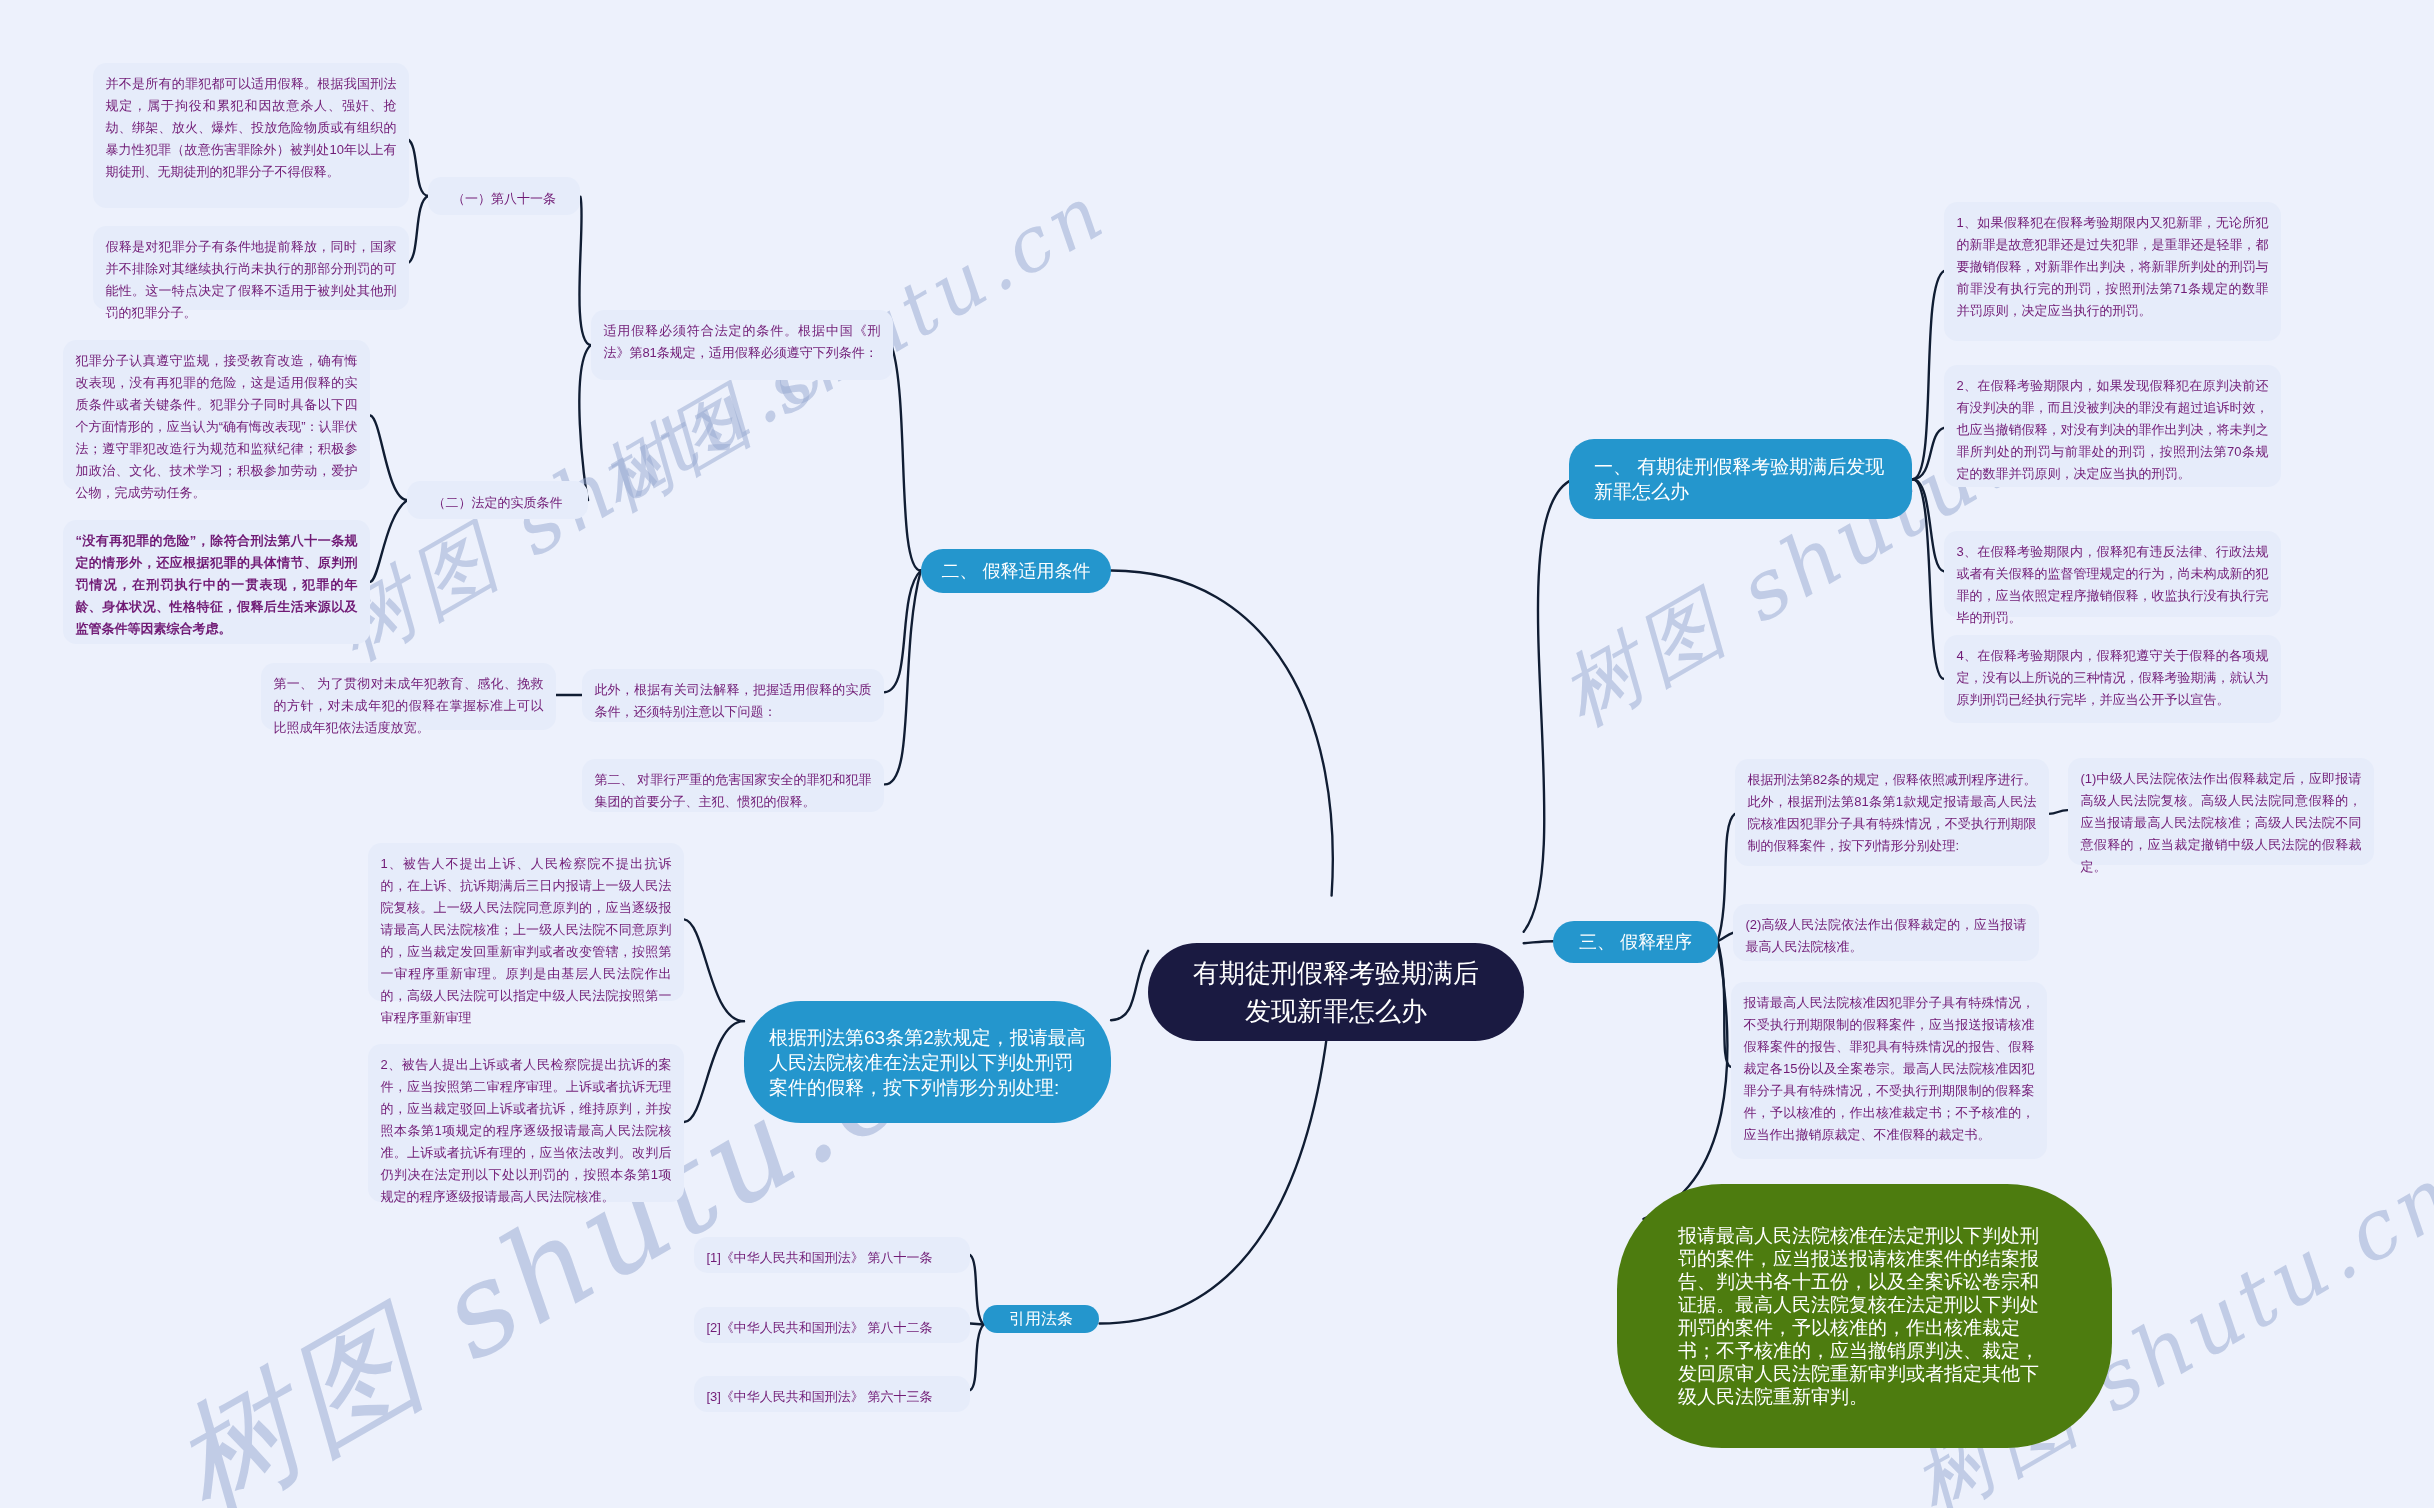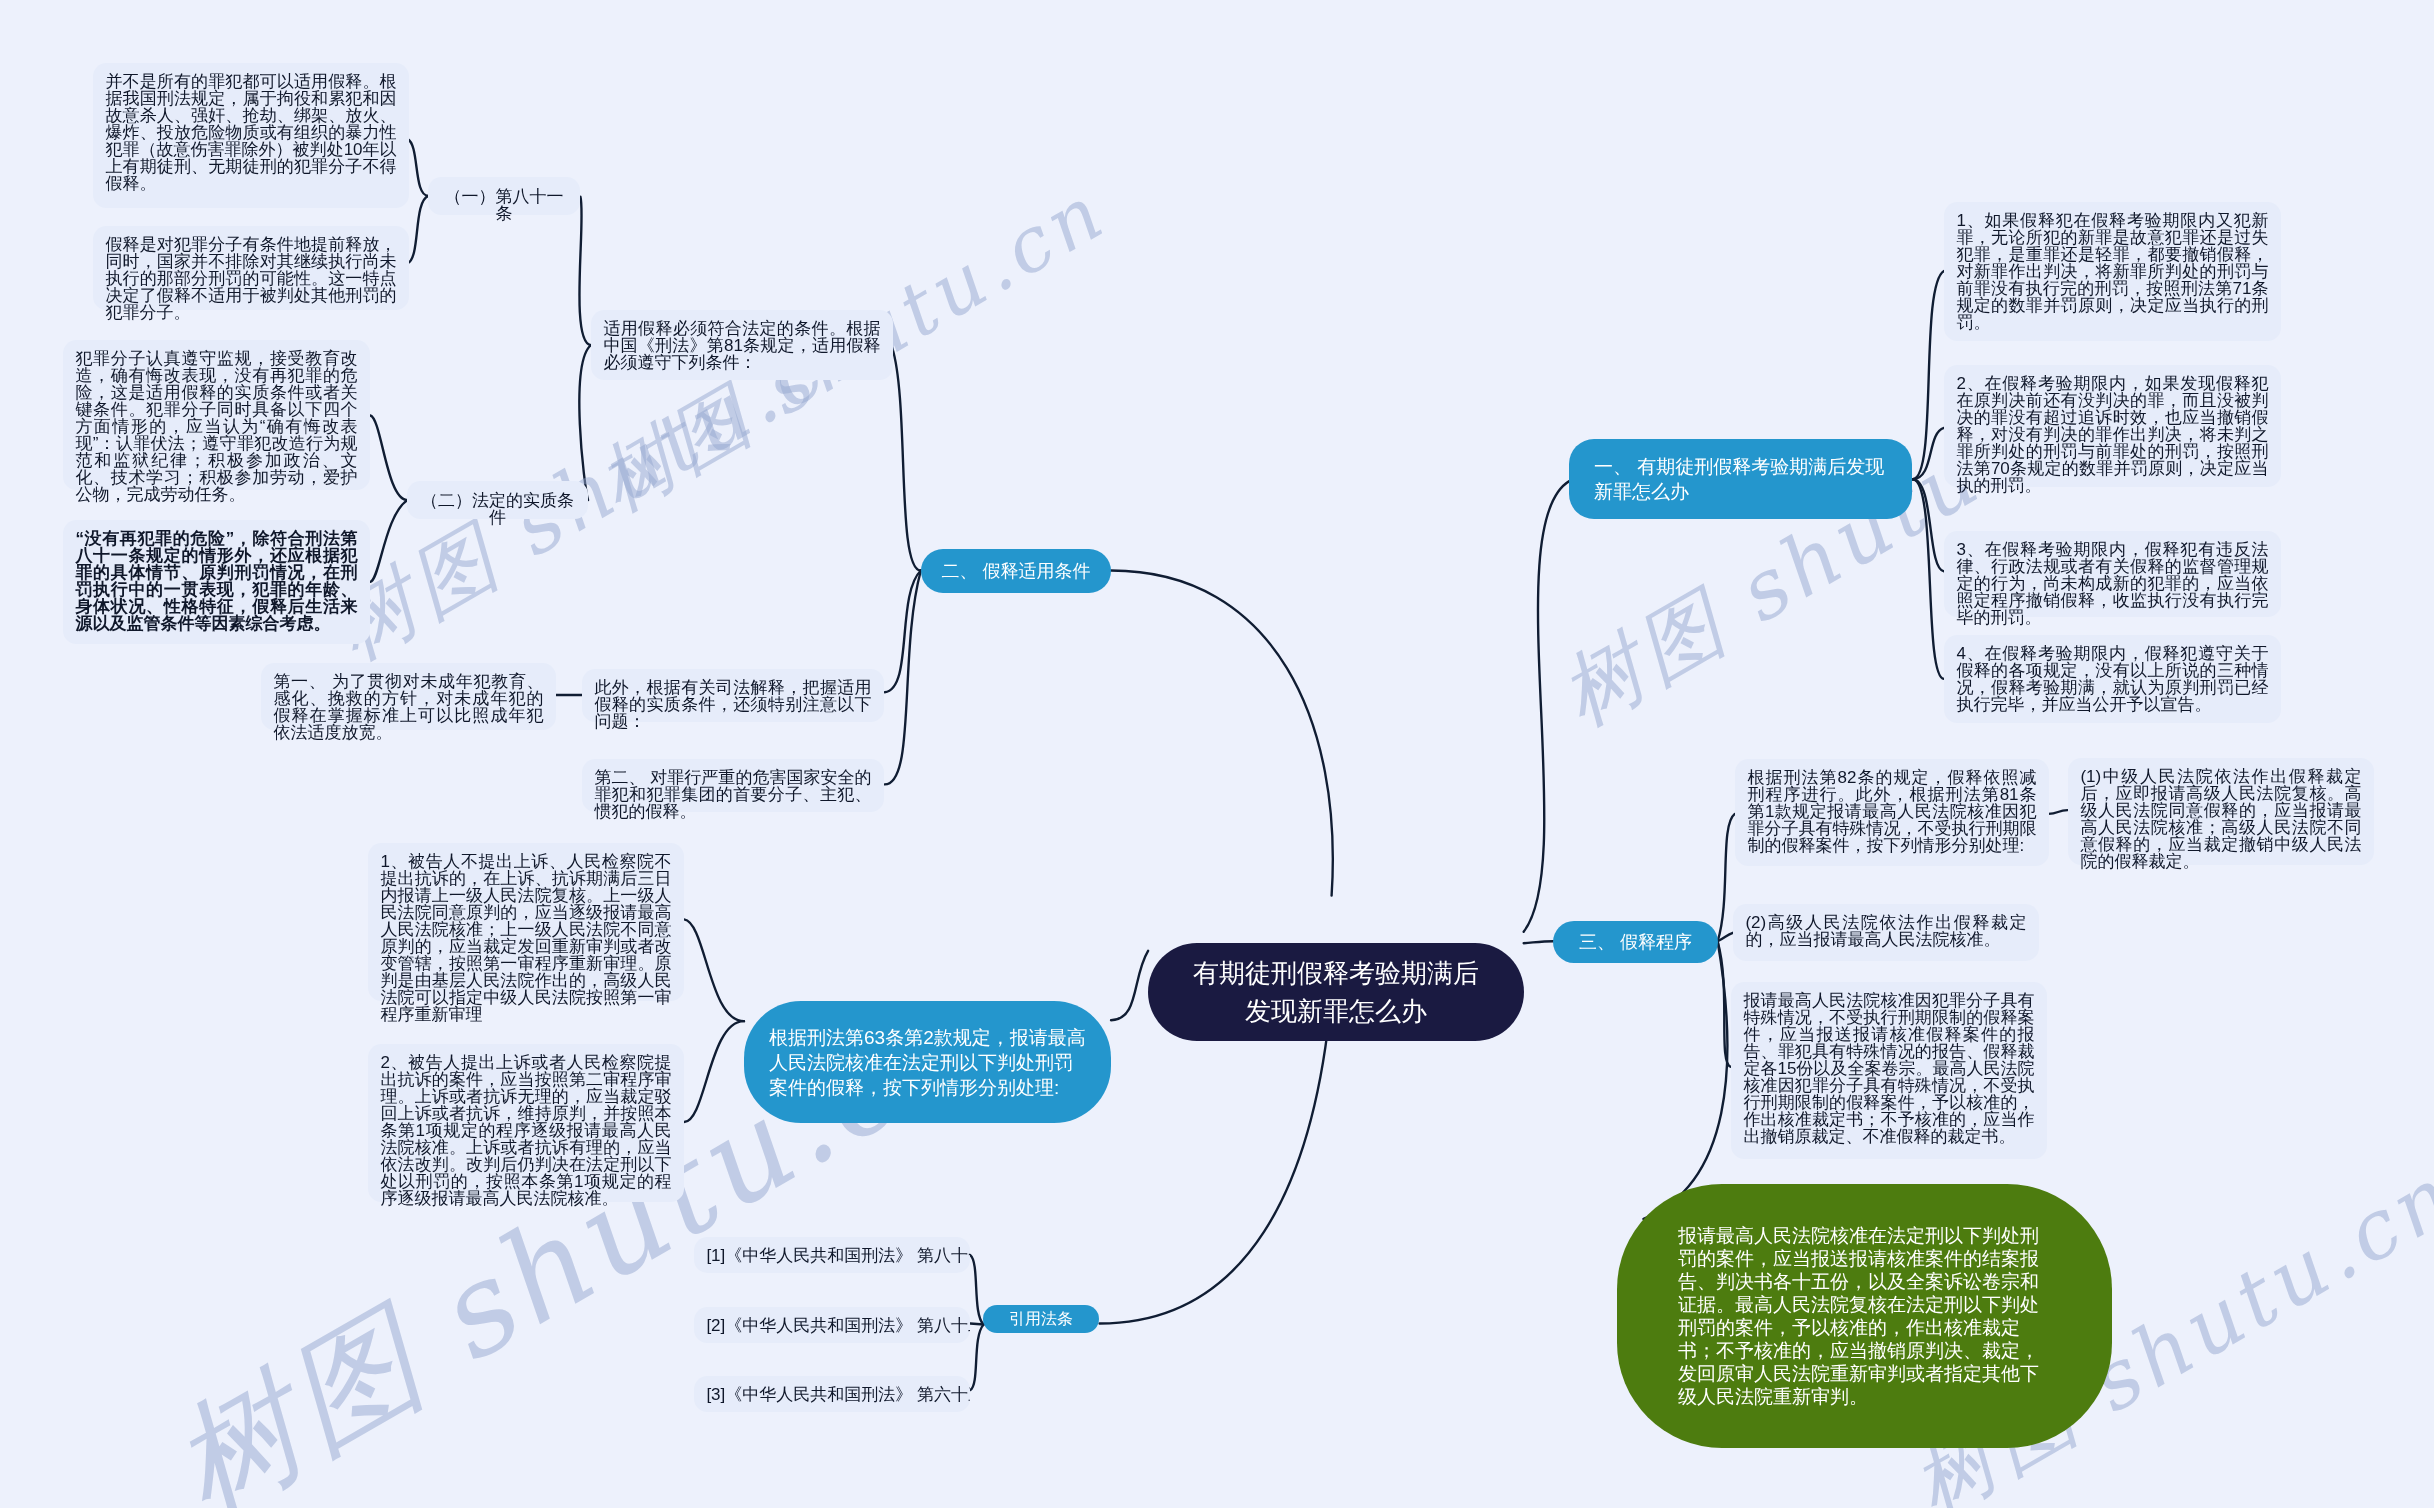--- a/index.html
+++ b/index.html
@@ -12,21 +12,21 @@
   svg.links{position:absolute;left:0;top:0;z-index:1;}
   svg.links path{fill:none;stroke:#101d33;stroke-width:2.5;stroke-linecap:round;}
   .wm{
     position:absolute;z-index:2;color:rgba(150,168,208,0.50);
     font-family:"DejaVu Serif",serif;font-style:italic;letter-spacing:5.7px;
     transform:rotate(-30deg);transform-origin:left top;white-space:nowrap;
     pointer-events:none;user-select:none;
   }
   .block{
     position:absolute;z-index:3;background:#e6ecfa;border-radius:13.3px;
-    color:#0f172a;font-size:17px;line-height:17px;
+    color:#701a75;font-size:13px;line-height:22px;
     padding:9.5px 12.4px;box-sizing:border-box;text-align:justify;
   }
   .pill{
     position:absolute;z-index:4;background:#2496cd;color:#ffffff;
     border-radius:25px;display:flex;align-items:center;justify-content:center;
     box-sizing:border-box;text-align:left;
   }
   .pill.small{font-size:18px;justify-content:center;text-align:center;align-items:center;}
   .pill.multi{font-size:19px;line-height:25px;padding:13.3px 25px;justify-content:flex-start;}
   .center-node{

